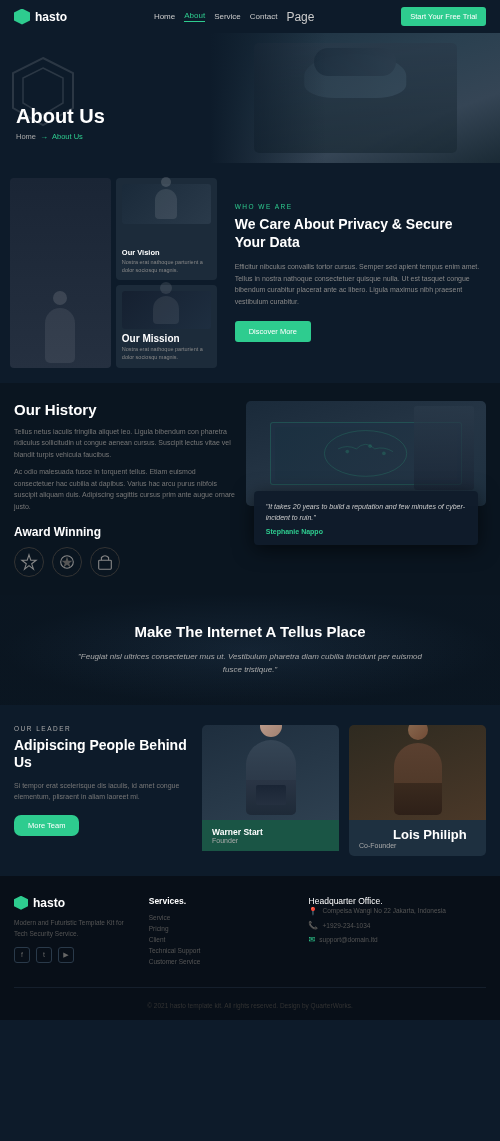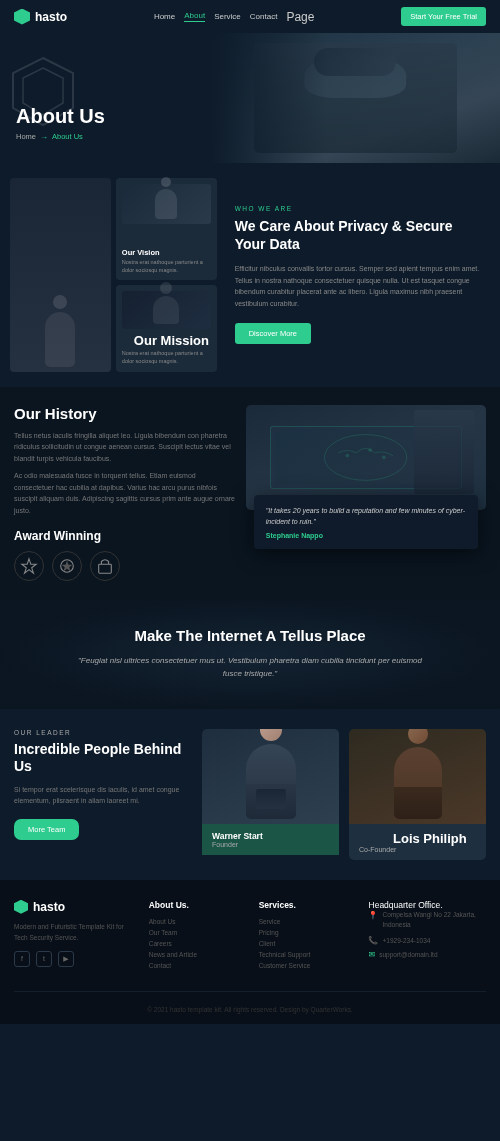--- a/index.html
+++ b/index.html
@@ -78,21 +78,21 @@
       </div>
     </div>
 
     <div style="background:rgba(30,45,60,0.9); border-radius:4px; padding:6px; display:flex; flex-direction:column; gap:4px;">
       <div style="background:linear-gradient(135deg,#152030,#1e2e40); border-radius:3px; height:38px; display:flex; align-items:center; justify-content:center;">
         <div style="width:26px; height:28px; background:rgba(255,255,255,0.08); border-radius:13px 13px 4px 4px; position:relative;">
           <div style="width:12px; height:12px; background:rgba(255,255,255,0.1); border-radius:50%; position:absolute; top:-14px; left:50%; transform:translateX(-50%);"></div>
         </div>
       </div>
       <div>
-        <div style="font-size:13px; font-weight:700; color:#fff; margin-bottom:2px;margin-left:12px;">Our Mission</div>
+        <div style="font-size:10px; font-weight:700; color:#fff; margin-bottom:2px;">Our Mission</div>
         <div style="font-size:5.5px; color:#888; line-height:1.4;">Nostra erat nathoque parturient a dolor sociosqu magnis.</div>
       </div>
     </div>
   </div>
 
   <div style="width:56%; padding:5px 5px 5px 8px; display:flex; flex-direction:column; justify-content:center;">
     <div style="font-size:6.5px; color:#2ecc8f; letter-spacing:1.5px; text-transform:uppercase; margin-bottom:6px;">WHO WE ARE</div>
     <h2 style="font-size:14px; font-weight:700; line-height:1.25; margin-bottom:10px; color:#fff;">We Care About Privacy &amp; Secure Your Data</h2>
     <p style="font-size:7px; color:#888; line-height:1.65; margin-bottom:14px;">Efficitur nibculus convallis tortor cursus. Semper sed apient tempus enim amet. Tellus in nostra nathoque consectetuer quisque nulla. Ut est tasquet congue bibendum curabitur placerat ante ac libero. Ligula maximus nibh praesent vestibulum curabitur.</p>
     <button style="background:#2ecc8f; color:#fff; border:none; padding:6px 14px; border-radius:3px; font-size:7.5px; cursor:pointer; width:fit-content;">Discover More</button>
@@ -163,21 +163,21 @@
   <div style="position:relative; z-index:1;">
     <h2 style="font-size:15px; font-weight:700; color:#fff; margin-bottom:10px;">Make The Internet A Tellus Place</h2>
     <p style="font-size:8px; color:#aaa; line-height:1.7; max-width:360px; margin:0 auto; font-style:italic;">"Feugiat nisl ultrices consectetuer mus ut. Vestibulum pharetra diam cubilia tincidunt per euismod fusce tristique."</p>
   </div>
 </div>
 
 <div style="background:#0d1b2a; padding:20px 14px; display:flex; gap:14px; align-items:flex-start;">
 
   <div style="width:38%;">
     <div style="font-size:6.5px; color:#aaa; letter-spacing:1.5px; text-transform:uppercase; margin-bottom:5px;">OUR LEADER</div>
-    <h2 style="font-size:14px; font-weight:700; line-height:1.25; margin-bottom:8px; color:#fff;">Incredible People Behind Us</h2>
+    <h2 style="font-size:14px; font-weight:700; line-height:1.25; margin-bottom:8px; color:#fff;">Adipiscing People Behind Us</h2>
     <p style="font-size:7px; color:#777; line-height:1.65; margin-bottom:12px;">Si tempor erat scelerisque dis iaculis, id amet congue elementum, plisraent in aliam laoreet mi.</p>
     <button style="background:#2ecc8f; color:#fff; border:none; padding:6px 14px; border-radius:7px; font-size:7.5px; cursor:pointer;">More Team</button>
   </div>
 
   <div style="display:flex; gap:10px; width:62%;">
 
     <div style="flex:1; border-radius:5px; overflow:hidden;">
       <div style="height:95px; background:linear-gradient(160deg,#1e2e3e 0%,#2e4050 100%); display:flex; align-items:flex-end; justify-content:center; padding-bottom:5px;">
 
         <div style="width:50px; height:75px; background:linear-gradient(180deg,#354555 0%,#253040 100%); border-radius:25px 25px 5px 5px; position:relative;">
@@ -219,30 +219,20 @@
         <span style="font-size:12px; font-weight:700; color:#fff;">hasto</span>
       </div>
       <p style="font-size:6.5px; color:#555; line-height:1.7; margin-bottom:8px;">Modern and Futuristic Template Kit for Tech Security Service.</p>
       <div style="display:flex; gap:6px;">
         <div style="width:16px; height:16px; border:1px solid #2a3a4a; border-radius:3px; display:flex; align-items:center; justify-content:center; font-size:7px; color:#666; cursor:pointer;">f</div>
         <div style="width:16px; height:16px; border:1px solid #2a3a4a; border-radius:3px; display:flex; align-items:center; justify-content:center; font-size:7px; color:#666; cursor:pointer;">t</div>
         <div style="width:16px; height:16px; border:1px solid #2a3a4a; border-radius:3px; display:flex; align-items:center; justify-content:center; font-size:7px; color:#666; cursor:pointer;">▶</div>
       </div>
     </div>
 
-    <div style="flex:1; min-width:70px;">
-      <h4 style="font-size:8.5px; font-weight:700; color:#fff; margin-bottom:8px;">About Us.</h4>
-      <ul style="list-style:none;">
-        <li style="font-size:6.5px; color:#555; margin-bottom:4px; cursor:pointer;">About Us</li>
-        <li style="font-size:6.5px; color:#555; margin-bottom:4px; cursor:pointer;">Our Team</li>
-        <li style="font-size:6.5px; color:#555; margin-bottom:4px; cursor:pointer;">Careers</li>
-        <li style="font-size:6.5px; color:#555; margin-bottom:4px; cursor:pointer;">News and Article</li>
-        <li style="font-size:6.5px; color:#555; margin-bottom:4px; cursor:pointer;">Contact</li>
-      </ul>
-    </div>
 
     <div style="flex:1; min-width:70px;">
       <h4 style="font-size:8.5px; font-weight:700; color:#fff; margin-bottom:8px;">Services.</h4>
       <ul style="list-style:none;">
         <li style="font-size:6.5px; color:#555; margin-bottom:4px; cursor:pointer;">Service</li>
         <li style="font-size:6.5px; color:#555; margin-bottom:4px; cursor:pointer;">Pricing</li>
         <li style="font-size:6.5px; color:#555; margin-bottom:4px; cursor:pointer;">Client</li>
         <li style="font-size:6.5px; color:#555; margin-bottom:4px; cursor:pointer;">Technical Support</li>
         <li style="font-size:6.5px; color:#555; margin-bottom:4px; cursor:pointer;">Customer Service</li>
       </ul>

